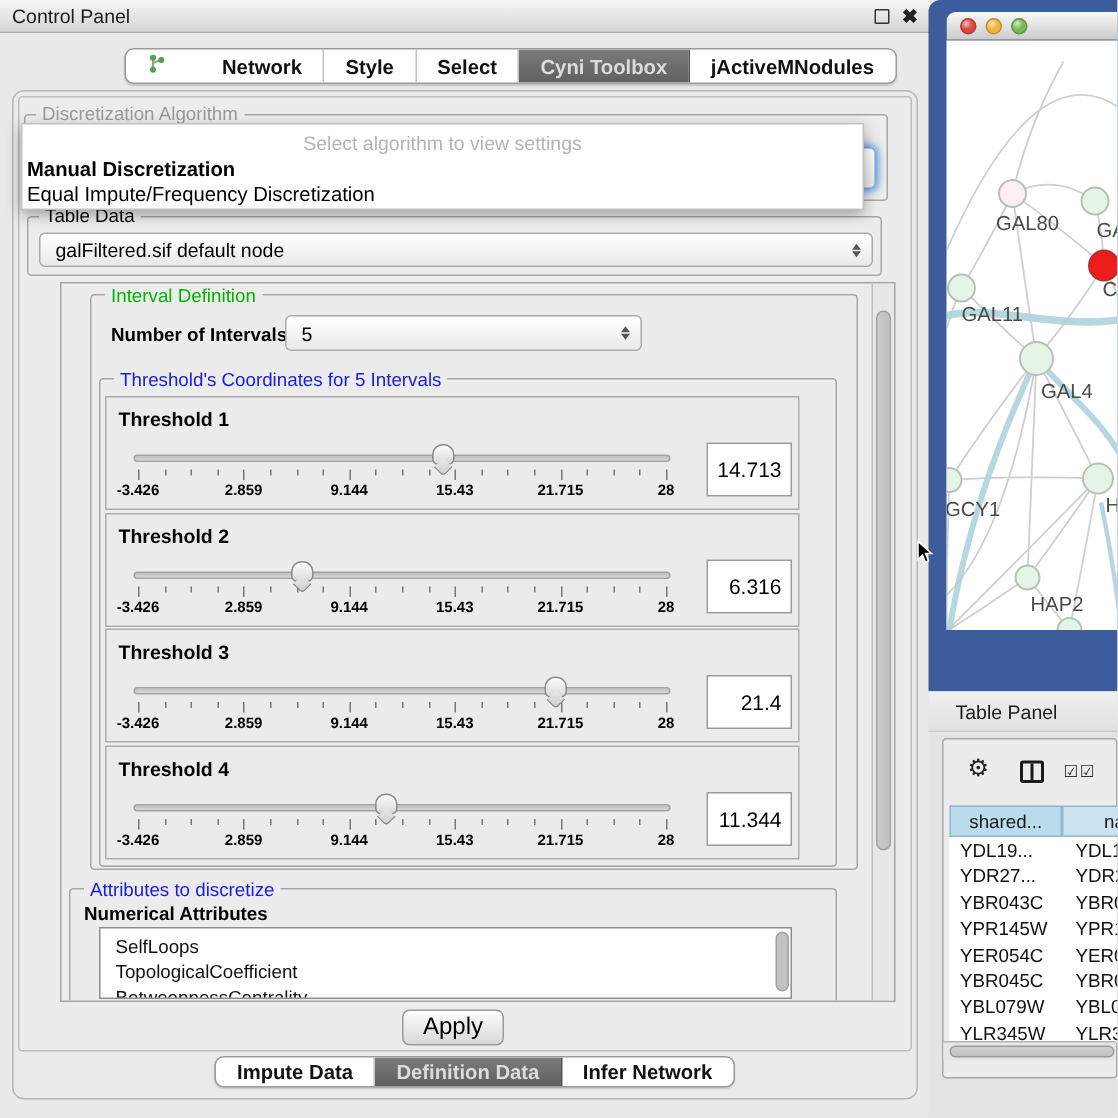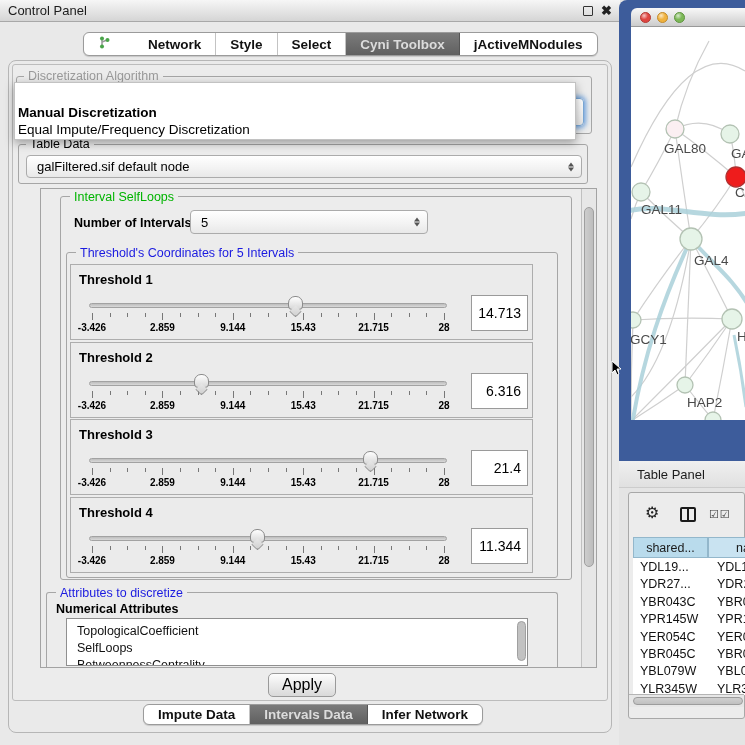--- a/index.html
+++ b/index.html
@@ -141,20 +141,21 @@
   <div class="abs groupbox" style="left:16px; top:76px; width:576px; height:58px;"></div>
   <div class="abs gb-label" style="left:24px; top:69px; color:#9a9a9a;">Discretization Algorithm</div>
   <div class="abs mac-combo focused" style="left:24px; top:98px; width:560px; height:28px;">
     <span class="stepper">
         <i class="up"></i>
         <i class="dn"></i>
       </span>
   </div>
 
   <div class="abs popup" style="left:14px; top:82px; width:562px; height:58px; z-index:30;">
+    <div class="popup-placeholder">Select algorithm to view settings</div>
     <div class="popup-item" style="top:22px; font-weight:bold;">Manual Discretization</div>
     <div class="popup-item" style="top:39px;">Equal Impute/Frequency Discretization</div>
   </div>
 
   <div class="abs groupbox" style="left:18px; top:144px; width:570px; height:40px;"></div>
   <div class="abs gb-label" style="left:26px; top:137px; color:#000; z-index:2;">Table Data</div>
   <div class="abs mac-combo" style="left:26px; top:155px; width:556px; height:23px;">
     <span class="combo-text">galFiltered.sif default node</span>
     <span class="stepper">
         <i class="up"></i>
@@ -162,21 +163,21 @@
       </span>
   </div>
 
   <div class="abs scrollpane" style="left:40px; top:188px; width:557px; height:480px;">
     <div class="vsb-track">
       <div class="vsb-thumb" style="top:18px; height:360px;"></div>
     </div>
   </div>
 
   <div class="abs groupbox" style="left:60px; top:196px; width:512px; height:384px;"></div>
-  <div class="abs gb-label" style="left: 70px; top: 190px; color: rgb(0, 180, 0);" id="intervalTitle">Interval SelfLoops</div>
+  <div class="abs gb-label" style="left: 70px; top: 190px; color: rgb(0, 180, 0);" id="intervalTitle">Interval Definition</div>
 
   <div class="abs" style="left:74px; top:216px; font-size:12.5px; font-weight:bold; color:#000;">Number of Intervals</div>
   <div class="abs mac-combo" style="left:190px; top:210px; width:238px; height:24px;">
     <span class="combo-text">5</span>
     <span class="stepper">
         <i class="up"></i>
         <i class="dn"></i>
       </span>
   </div>
 
@@ -314,36 +315,36 @@
         <div class="tick-label" style="left: 302.6px; top: 57px;">21.715</div>
         <div class="tick-label" style="left: 373px; top: 57px;">28</div>
         <div class="thr-value" style="left: 400px; top: 30px; width: 57px; height: 36px; line-height: 34px;">11.344</div>
       </div>
     </div>
 
   <div class="abs" style="left:46px; top:592px; width:512px; height:75px; border:1px solid #a6a6a6; border-bottom:none; border-radius:3px 3px 0 0;"></div>
   <div class="abs gb-label" style="left: 56px; top: 586px; color: rgb(26, 26, 224);" id="attributesTitle">Attributes to discretize</div>
   <div class="abs" style="left:56px; top:602px; font-size:12.5px; font-weight:bold; color:#000;">Numerical Attributes</div>
   <div class="abs list-box" style="left:66px; top:618px; width:462px; height:48px; padding-top:4px;" id="attrList">
+      <div class="list-item">SelfLoops</div>
       <div class="list-item">TopologicalCoefficient</div>
-      <div class="list-item">SelfLoops</div>
       <div class="list-item">BetweennessCentrality</div>
     </div>
   <div class="abs" style="left:517px; top:619px; width:10px; height:46px;">
     <div style="position:absolute; left:0; top:2px; width:9px; height:40px; background:#c2c2c2; border:1px solid #a0a0a0; border-radius:5px;"></div>
   </div>
 
   <button class="abs mac-btn" style="left:268px; top:673px; width:68px; height:24px;">Apply</button>
 
   <div class="abs seg-bar" style="left:143px; top:704px; height:21px;" id="bottomTabs">
       <div class="seg">
         <span>Impute Data</span>
       </div>
       <div class="seg sel">
-        <span>Intervals Data</span>
+        <span>Definition Data</span>
       </div>
       <div class="seg">
         <span>Infer Network</span>
       </div>
     </div>
 
   <div class="abs net-window"></div>
   <div class="abs net-titlebar" id="trafficLights">
       <span class="tl" style="background: radial-gradient(circle at 35% 30%, rgba(255, 255, 255, 0.69), transparent 45%), rgb(223, 69, 65); border: 1px solid rgb(178, 58, 52);"></span>
       <span class="tl" style="background: radial-gradient(circle at 35% 30%, rgba(255, 255, 255, 0.69), transparent 45%), rgb(240, 178, 62); border: 1px solid rgb(194, 139, 44);"></span>

